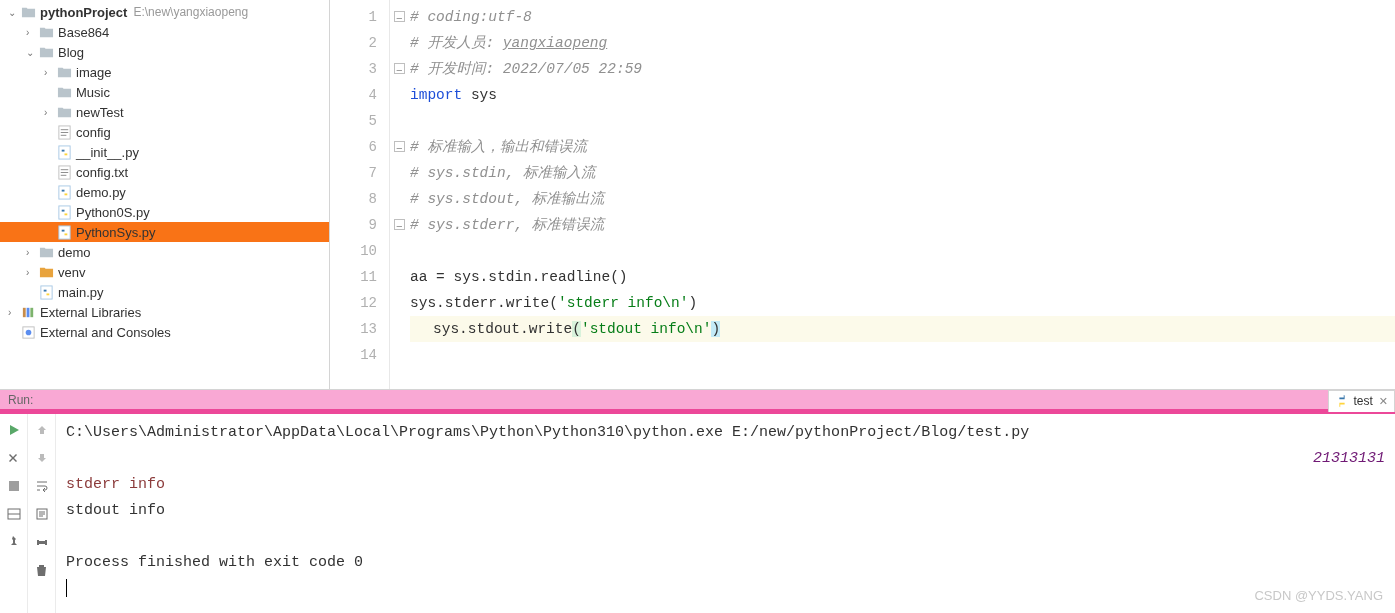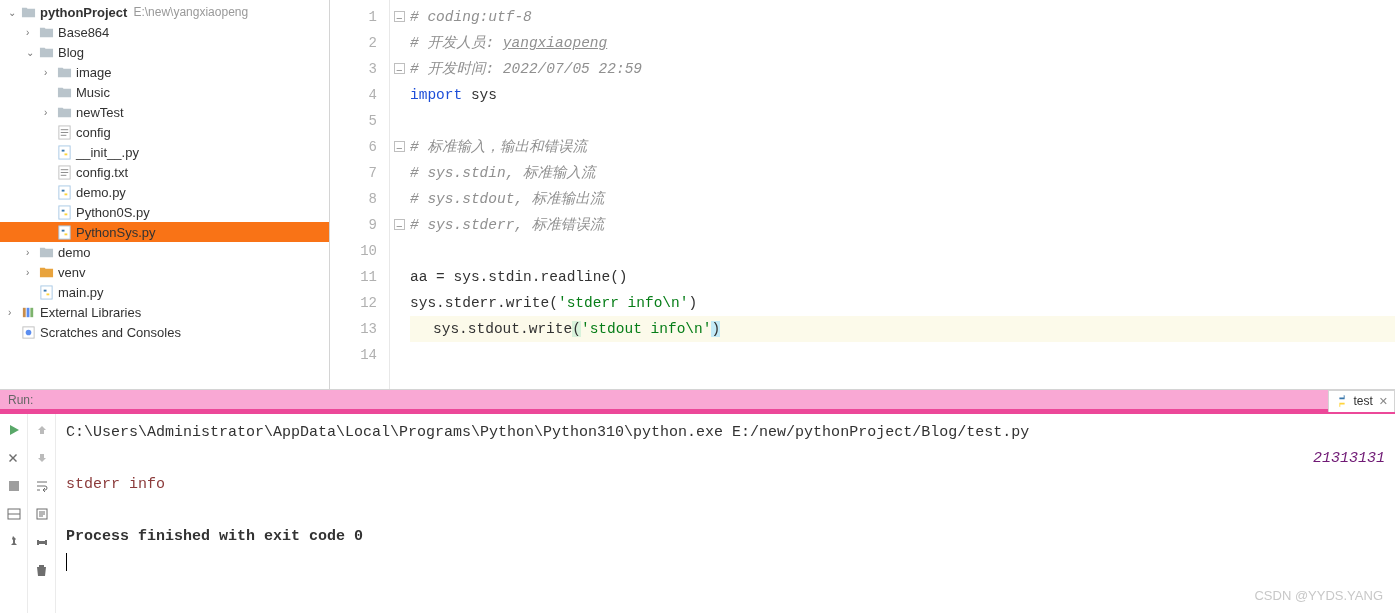--- a/index.html
+++ b/index.html
@@ -36,21 +36,21 @@
 .run-panel { flex: 1; display: flex; }
 .run-toolbar { width: 28px; border-right: 1px solid #ebebeb; display: flex; flex-direction: column; align-items: center; padding-top: 6px; gap: 8px; }
 .run-toolbar button { background: none; border: none; width: 20px; height: 20px; cursor: pointer; display: flex; align-items: center; justify-content: center; padding: 0; }
 .run-toolbar2 { width: 28px; border-right: 1px solid #ebebeb; display: flex; flex-direction: column; align-items: center; padding-top: 6px; gap: 8px; }
 .run-toolbar2 button { background: none; border: none; width: 20px; height: 20px; cursor: pointer; display: flex; align-items: center; justify-content: center; padding: 0; }
 .console { flex: 1; padding: 6px 10px; font-family: Consolas, "Courier New", monospace; font-size: 15px; line-height: 26px; position: relative; }
 .con-cmd { color: #323232; }
 .con-input { color: #701a75; font-style: italic; text-align: right; }
 .con-stderr { color: #8b3a3a; }
 .con-stdout { color: #323232; }
-.con-exit { color: #323232; font-weight: bold; }
+.con-exit { color: #323232; }
 .cursor-caret { border-left: 1.5px solid #000; height: 18px; display: inline-block; vertical-align: text-bottom; }
 .watermark { position: absolute; bottom: 4px; right: 12px; color: #c8c8c8; font-size: 13px; font-family: Arial, sans-serif; }
 </style>
 </head>
 <body>
 
 <div class="top-area">
   <div class="project-tree" id="tree">
       <div class="tree-row">
         <span class="indent" style="width: 0px;"></span>
@@ -233,21 +233,21 @@
       </div>
       <div class="tree-row">
         <span class="indent" style="width: 0px;"></span>
         <span class="chevron"></span>
         <span class="folder-icon">
           <svg viewBox="0 0 16 16">
             <rect fill="#fff" stroke="#c0c0c0" x="2" y="2" width="12" height="12"></rect>
             <circle fill="#5b8def" cx="8" cy="8" r="3"></circle>
           </svg>
         </span>
-        <span class="tree-label">Scratches and Consoles</span>
+        <span class="tree-label">External and Consoles</span>
       </div>
     </div>
   <div class="editor-area">
     <div class="gutter" id="gutter">
         <div>1</div>
         <div>2</div>
         <div>3</div>
         <div>4</div>
         <div>5</div>
         <div>6</div>
@@ -337,18 +337,19 @@
     <button>
         <svg width="13" height="14" viewBox="0 0 13 14">
           <path fill="#6e6e6e" d="M2 4h9l-1 9H3zM4 2h5v2H4z"></path>
         </svg>
       </button>
   </div>
   <div class="console">
     <div class="con-cmd">C:\Users\Administrator\AppData\Local\Programs\Python\Python310\python.exe E:/new/pythonProject/Blog/test.py</div>
     <div class="con-input">21313131</div>
     <div class="con-stderr">stderr info</div>
+    <div class="con-stdout">stdout info</div>
     <div>&nbsp;</div>
     <div class="con-exit">Process finished with exit code 0</div>
     <div><span class="cursor-caret"></span></div>
     <div class="watermark">CSDN @YYDS.YANG</div>
   </div>
 </div>
 
 </body></html>

